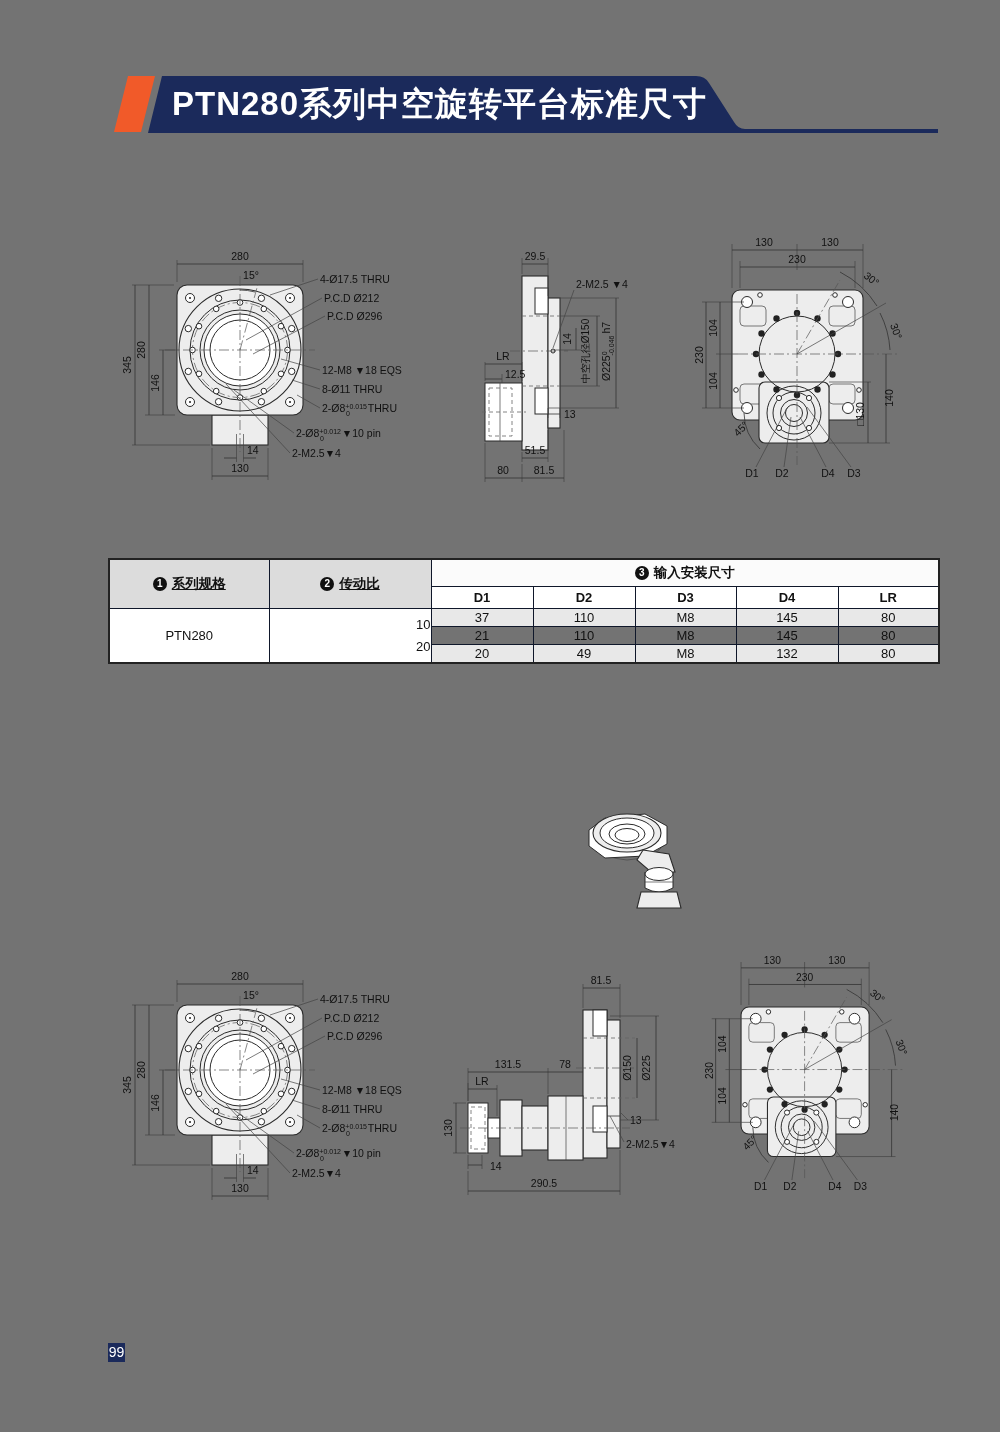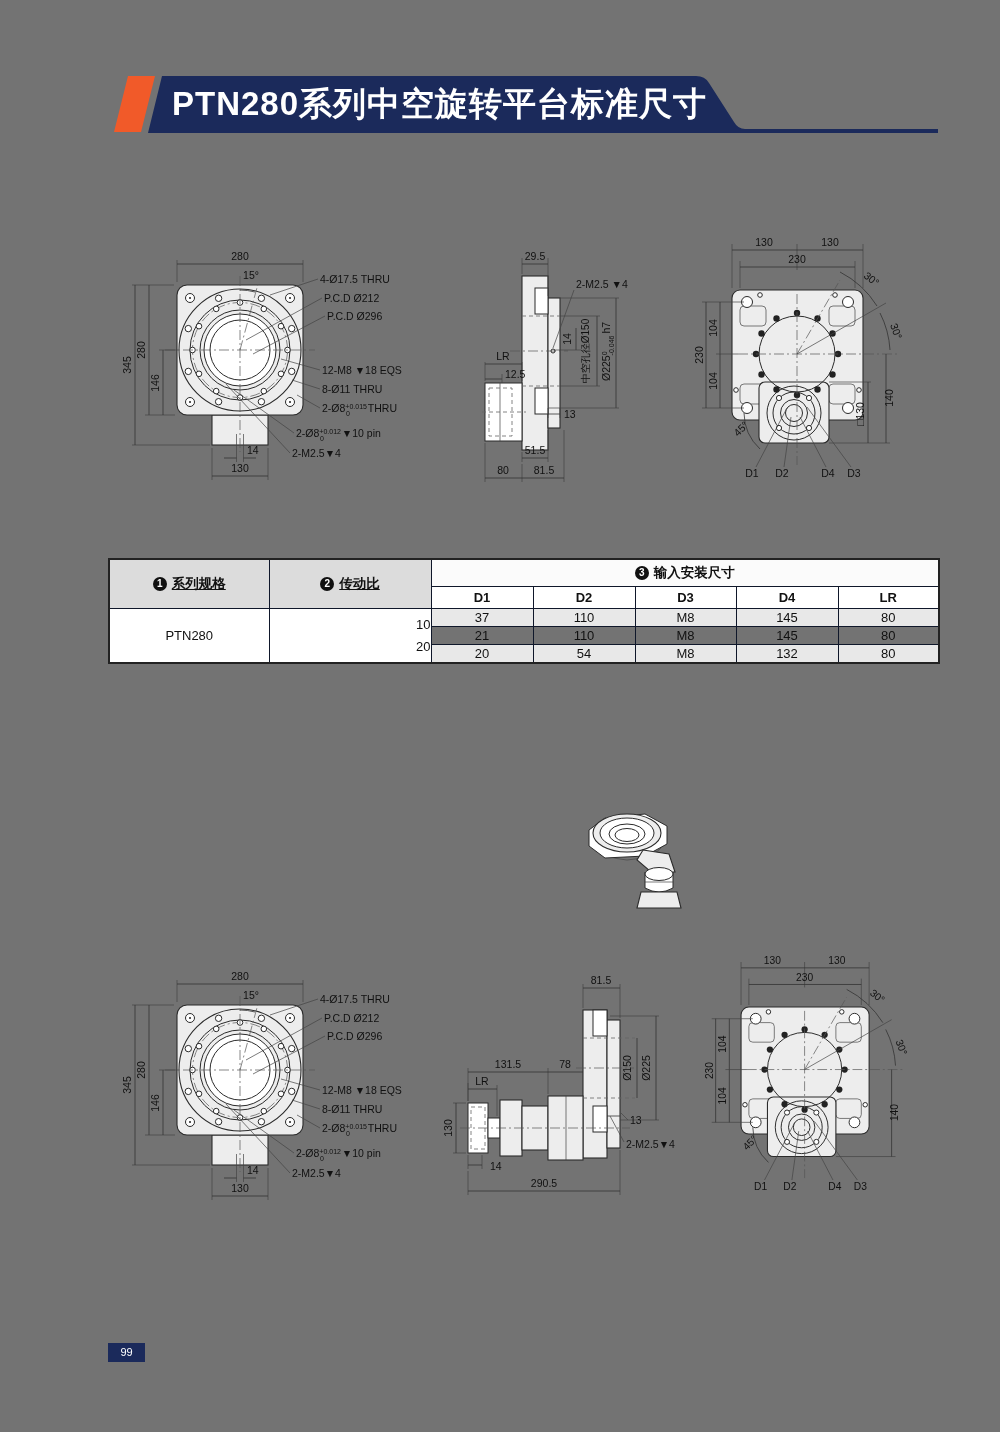--- a/index.html
+++ b/index.html
@@ -35,22 +35,22 @@
   .wpart{fill:#ffffff;stroke:#2b2b2b;stroke-width:1;}
   .ln{fill:none;stroke:#2b2b2b;stroke-width:1;}
   .thin{fill:none;stroke:#444;stroke-width:.7;}
   .cl{fill:none;stroke:#555;stroke-width:.7;stroke-dasharray:10 3 2 3;}
   .dash{fill:none;stroke:#666;stroke-width:.8;stroke-dasharray:4 3;}
   .dim{fill:none;stroke:#333;stroke-width:.8;}
   .dot{fill:#222;stroke:none;}
   .holeb{fill:#fff;stroke:#2b2b2b;stroke-width:1;}
   .no-sq130 [data-name="dim-sq130"],.no-sq130 [data-name="dim-sq130-line"]{display:none;}
   
-  #pagenum{position:absolute;left:108px;top:1343px;width:37px;height:19px;background:#1b2a5b;
-           color:#fff;font-size:11px;text-align:center;line-height:19px;}
+  #pagenum{position:absolute;left:108px;top:1343px;width:17px;height:19px;background:#1b2a5b;
+           color:#fff;font-size:14px;text-align:center;line-height:19px;}
 </style>
 </head>
 <body>
 
 <div id="page" data-name="datasheet-page">
 
   <svg class="abs" style="left:108px;top:72px;" width="830" height="62" viewBox="0 0 830 62" data-name="header-banner">
     <path d="M20,4 L47,4 L33,60 L6,60 Z" fill="#f15a29" data-name="header-accent-shape"></path>
     <path d="M54,4 L588,4 Q597,4 601,11 L626,50 Q630,57 637,57 L830,57 L830,61 L40,61 Z" fill="#1b2a5b" data-name="header-banner-shape"></path>
   </svg>
@@ -342,21 +342,21 @@
       </tr>
       <tr class="dr" data-name="table-row">
         <td>21</td>
             <td>110</td>
             <td>M8</td>
             <td>145</td>
             <td>80</td>
       </tr>
       <tr class="dr stripe" data-name="table-row">
         <td>20</td>
-            <td>54</td>
+            <td>49</td>
             <td>M8</td>
             <td>132</td>
             <td>80</td>
       </tr>
     </tbody>
       </table>
   </div>
 
 
   <div class="abs" style="left:575px;top:800px;width:110px;height:112px;" data-name="application-isometric-drawing">

